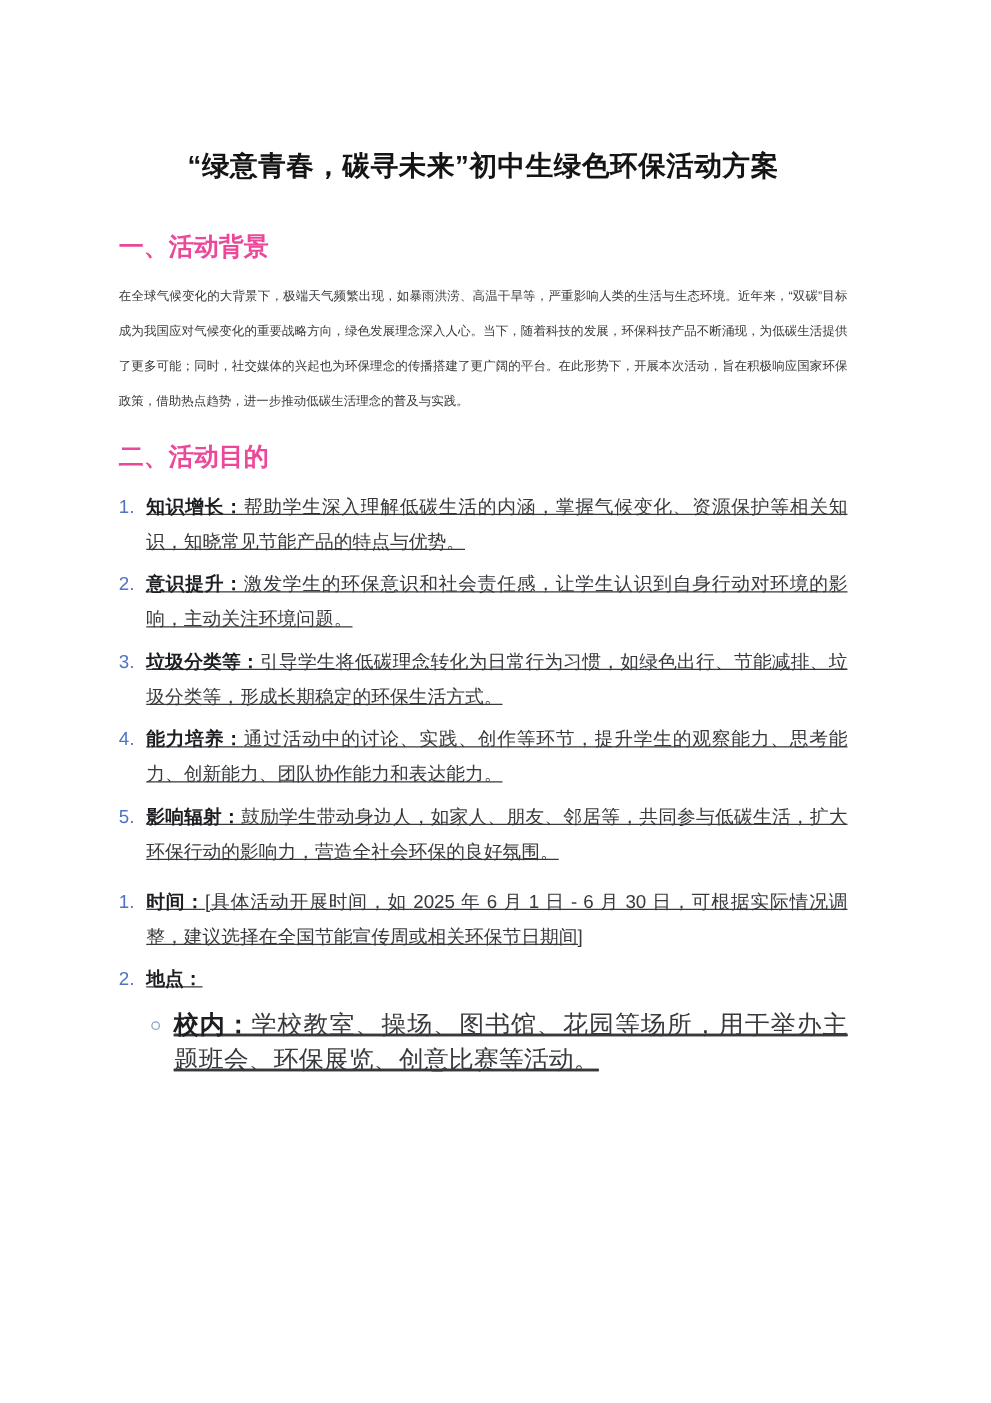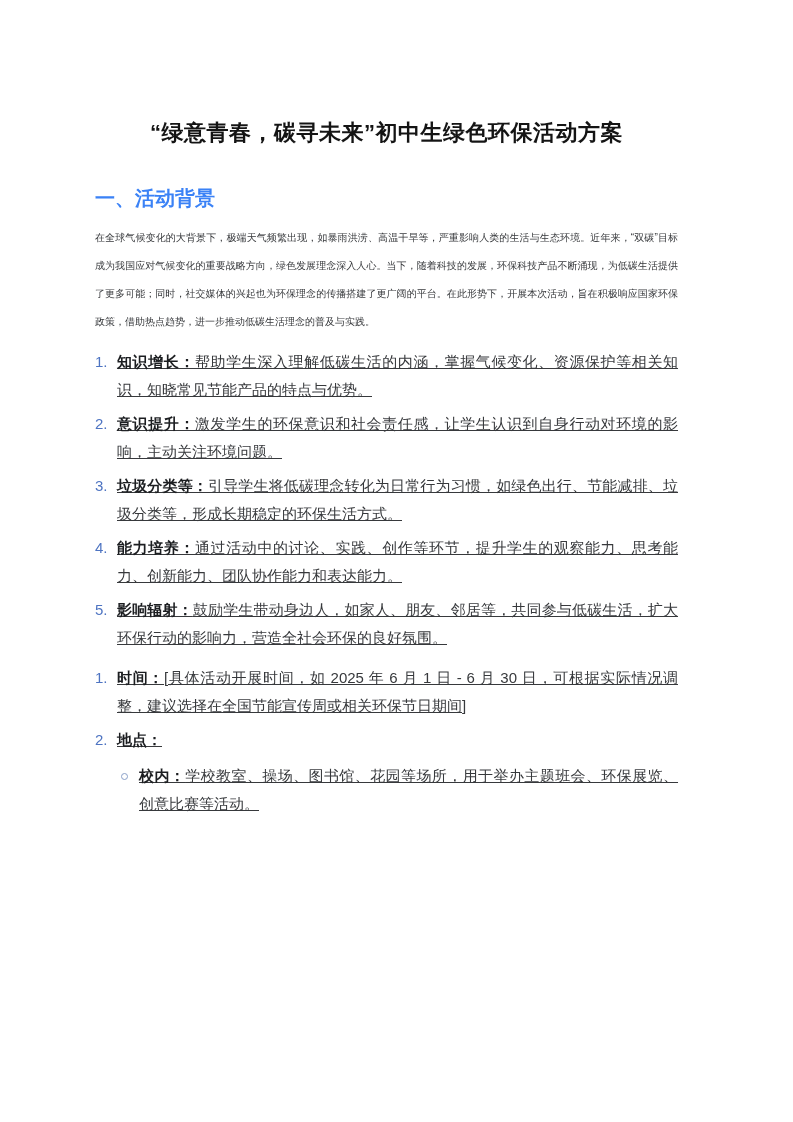--- a/index.html
+++ b/index.html
@@ -25,21 +25,21 @@
     font-weight: 700;
     text-align: center;
     color: #141414;
     letter-spacing: 0.5px;
   }
   .sec-heading {
     margin: 16px 0 12px 0;
     font-size: 20px;
     line-height: 28px;
     font-weight: 700;
-    color: #3b82f6;
+    color: #ec4899;
   }
   .sec-heading.first {
     margin-top: 36px;
   }
   .body-para {
     margin: 0 0 12px 0;
     font-size: 10px;
     line-height: 28px;
     color: #37393c;
     text-align: justify;
@@ -70,21 +70,21 @@
     font-weight: 700;
     color: #1c1e21;
   }
   .sublist {
     margin-top: 8px;
   }
   .sli {
     display: flex;
     align-items: flex-start;
     margin-bottom: 8px;
-    font-size: 15px;
+    font-size: 20px;
     line-height: 28px;
     color: #37393c;
   }
   .circle-marker {
     flex: 0 0 auto;
     width: 5px;
     height: 5px;
     border: 1px solid #8aa0c8;
     border-radius: 50%;
     margin: 11px 11px 0 4px;
@@ -94,20 +94,21 @@
 <body>
 
 <div class="page">
   <div class="content">
 
     <h1 class="doc-title">“绿意青春，碳寻未来”初中生绿色环保活动方案</h1>
 
     <h2 class="sec-heading first">一、活动背景</h2>
     <p class="body-para">在全球气候变化的大背景下，极端天气频繁出现，如暴雨洪涝、高温干旱等，严重影响人类的生活与生态环境。近年来，“双碳”目标成为我国应对气候变化的重要战略方向，绿色发展理念深入人心。当下，随着科技的发展，环保科技产品不断涌现，为低碳生活提供了更多可能；同时，社交媒体的兴起也为环保理念的传播搭建了更广阔的平台。在此形势下，开展本次活动，旨在积极响应国家环保政策，借助热点趋势，进一步推动低碳生活理念的普及与实践。</p>
 
+    <h2 class="sec-heading">二、活动目的</h2>
     <div class="olist">
       <div class="oli">
         <span class="num">1.</span>
         <div class="li-body"><strong class="li-label">知识增长：</strong><span>帮助学生深入理解低碳生活的内涵，掌握气候变化、资源保护等相关知识，知晓常见节能产品的特点与优势。</span></div>
       </div>
       <div class="oli">
         <span class="num">2.</span>
         <div class="li-body"><strong class="li-label">意识提升：</strong><span>激发学生的环保意识和社会责任感，让学生认识到自身行动对环境的影响，主动关注环境问题。</span></div>
       </div>
       <div class="oli">

